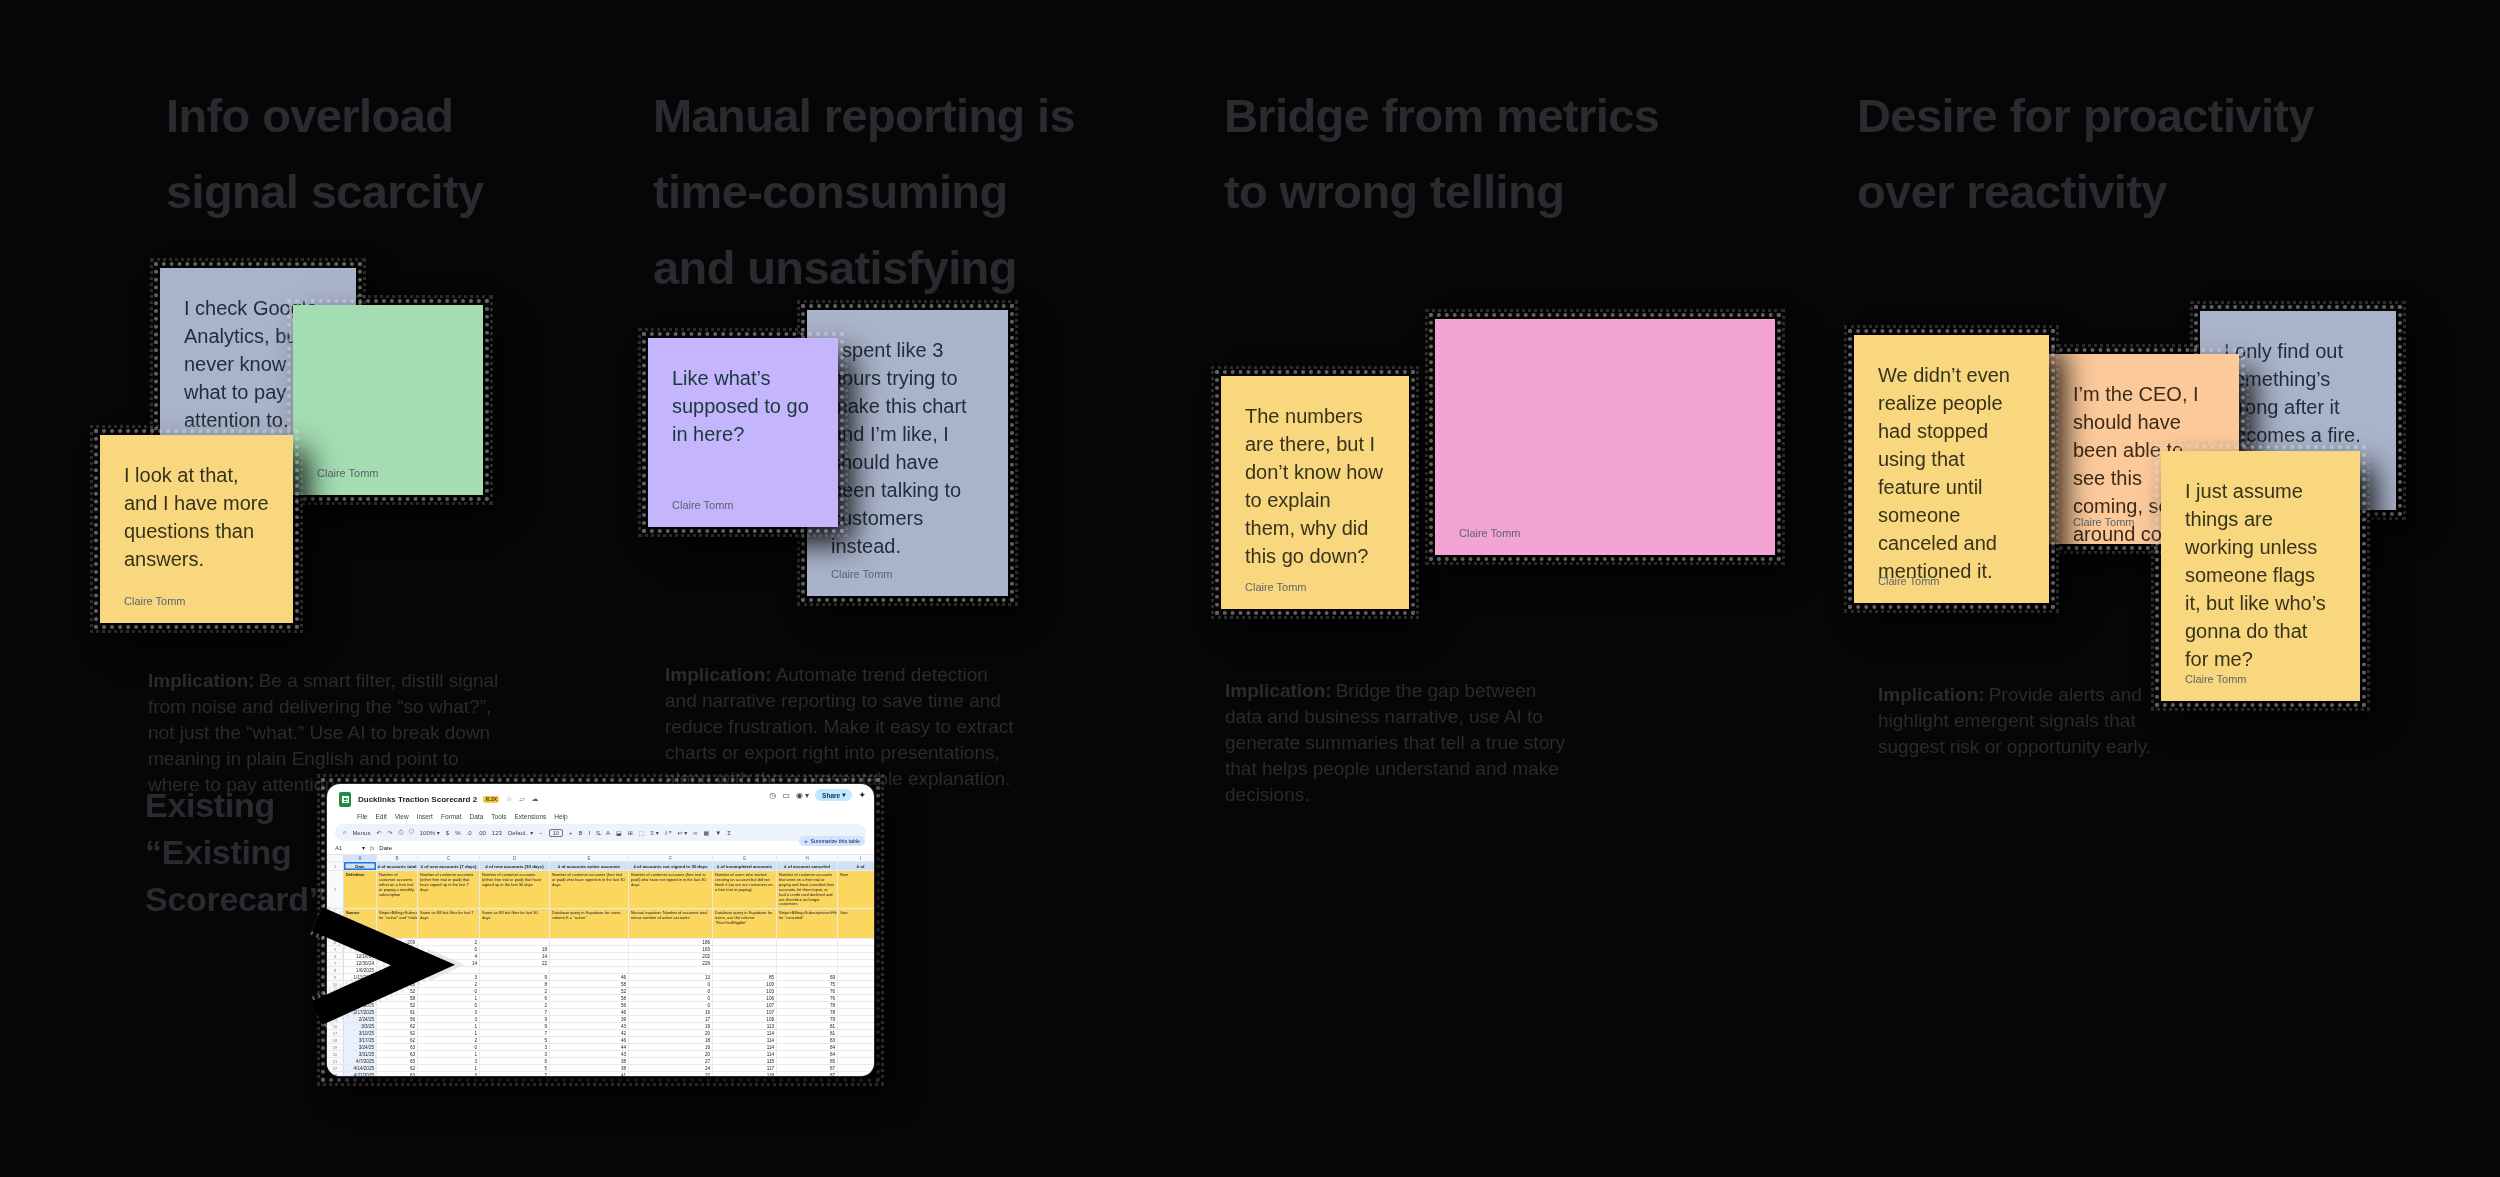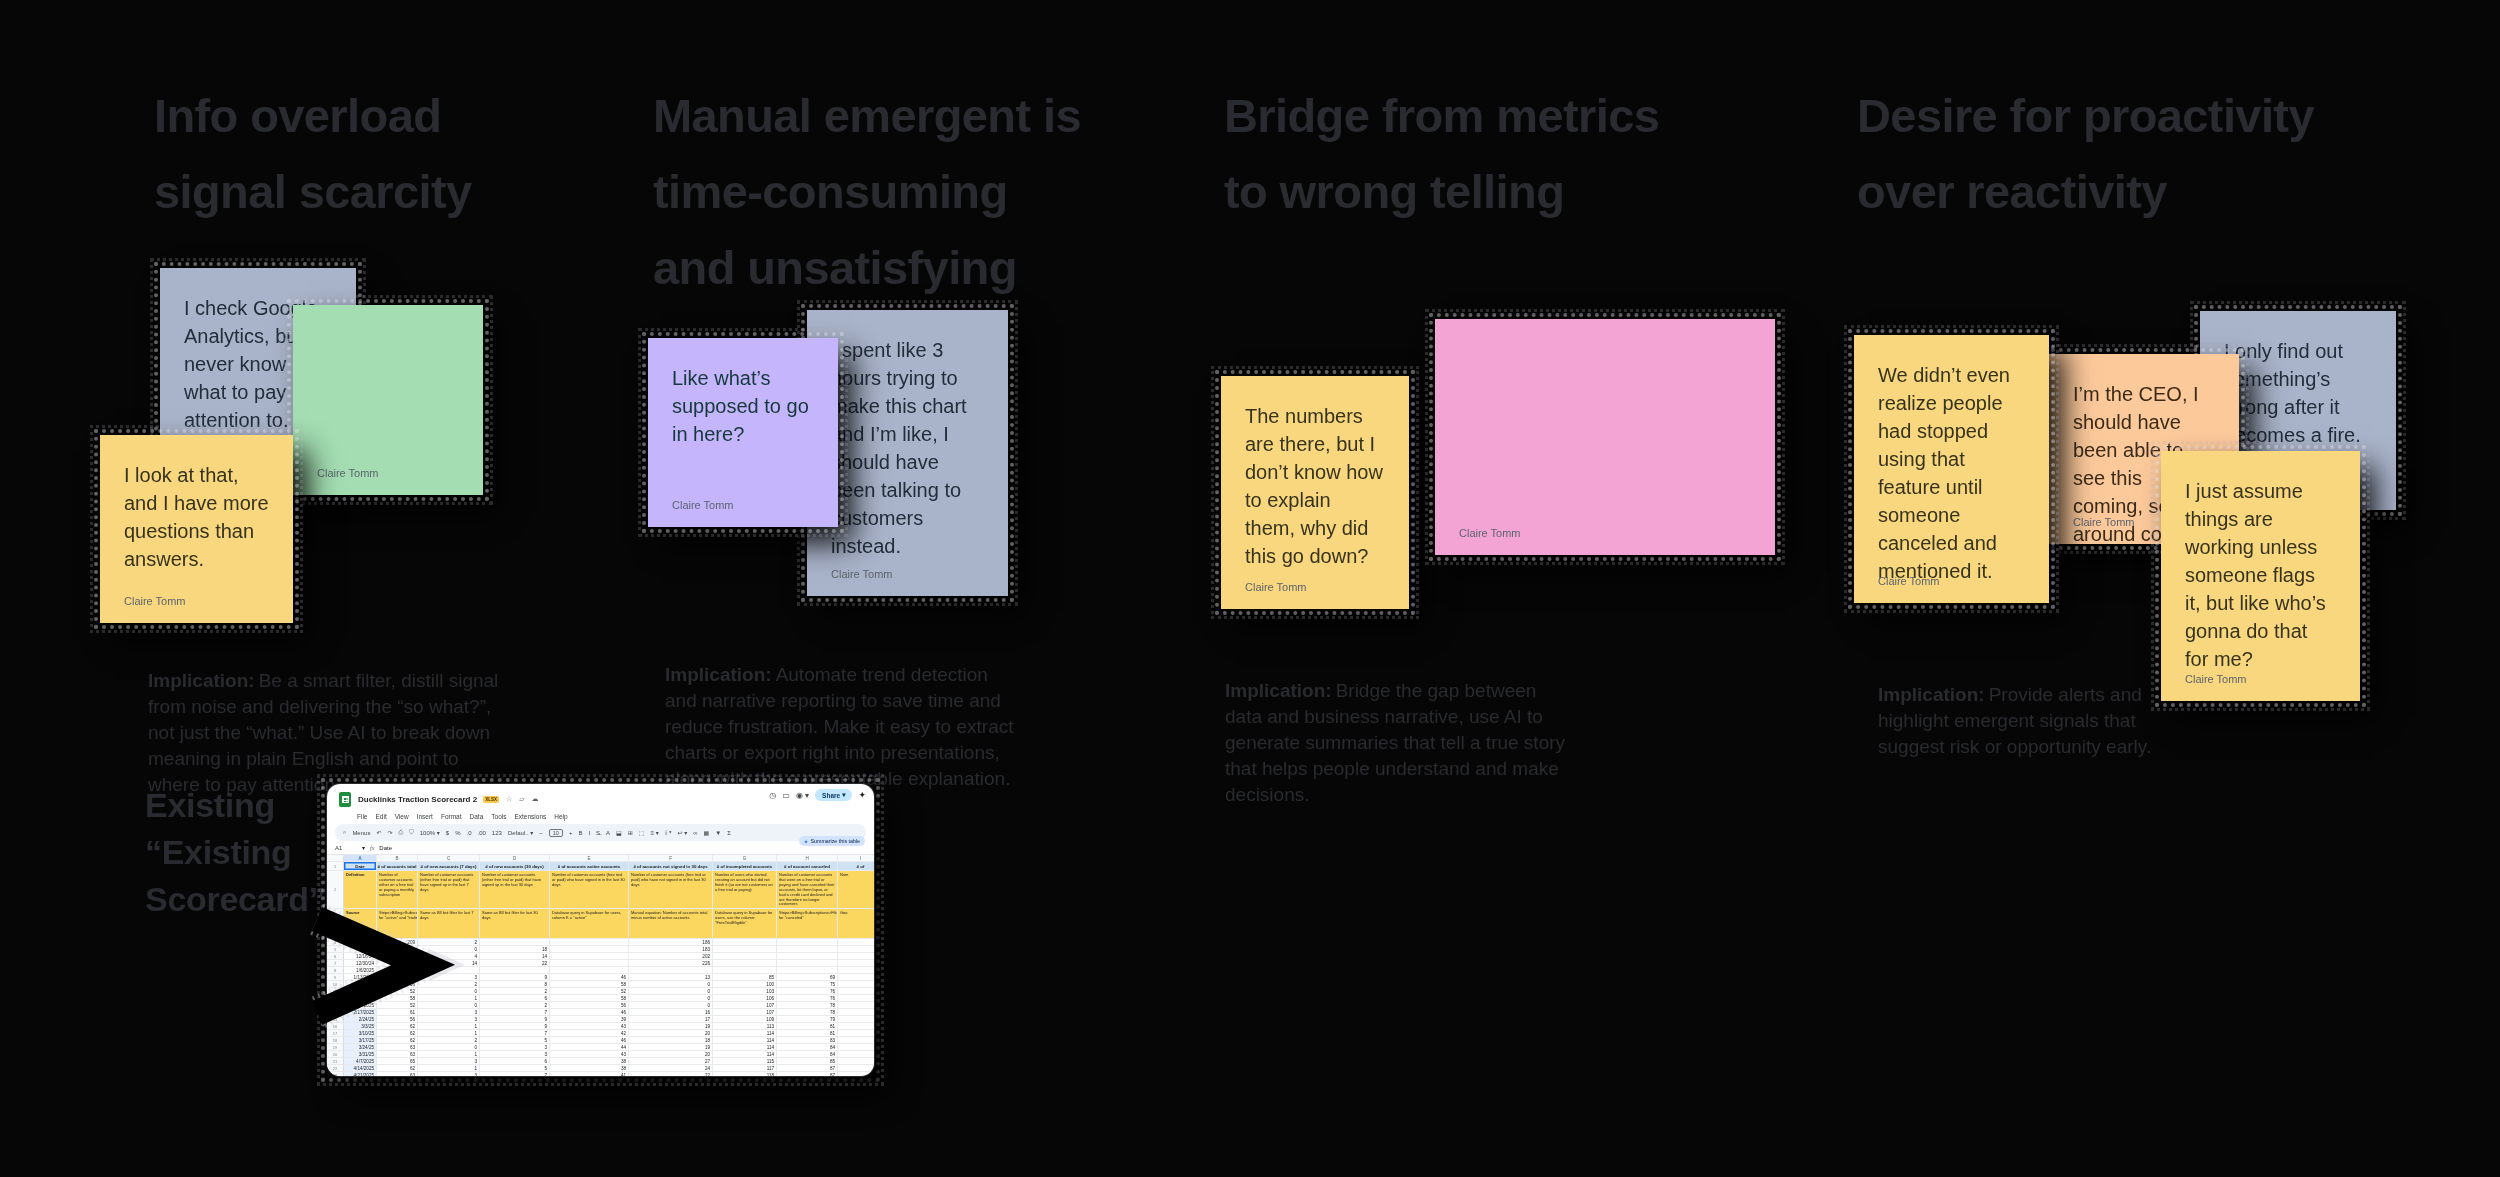--- a/index.html
+++ b/index.html
@@ -67,26 +67,26 @@
     padding:2px;background:#fcd75f;text-align:left;}
   .g-lab{font-weight:700;}
   .g-date{color:#1f1f1f;}
   .g-shade{background:#e8f0fe;}
 </style>
 </head>
 <body>
 
 <div class="board">
 
-  <h2 class="group-title" style="left:154px;top:78px;">
+  <h2 class="group-title" style="left:166px;top:78px;">
     <div>Info overload</div>
     <div>signal scarcity</div>
   </h2>
   <h2 class="group-title" style="left:653px;top:78px;">
-    <div>Manual emergent is</div>
+    <div>Manual reporting is</div>
     <div>time-consuming</div>
     <div>and unsatisfying</div>
   </h2>
   <h2 class="group-title" style="left:1224px;top:78px;">
     <div>Bridge from metrics</div>
     <div>to wrong telling</div>
   </h2>
   <h2 class="group-title" style="left:1857px;top:78px;">
     <div>Desire for proactivity</div>
     <div>over reactivity</div>

